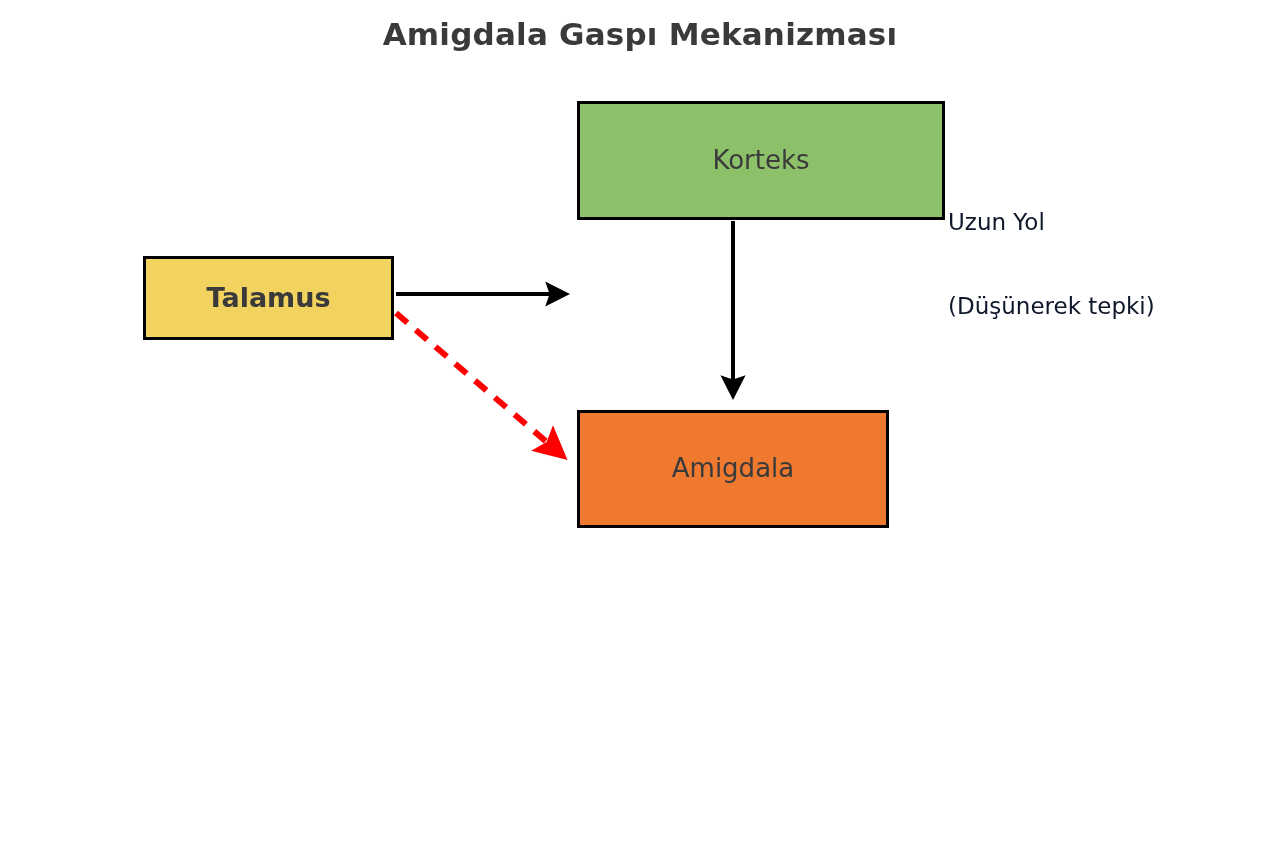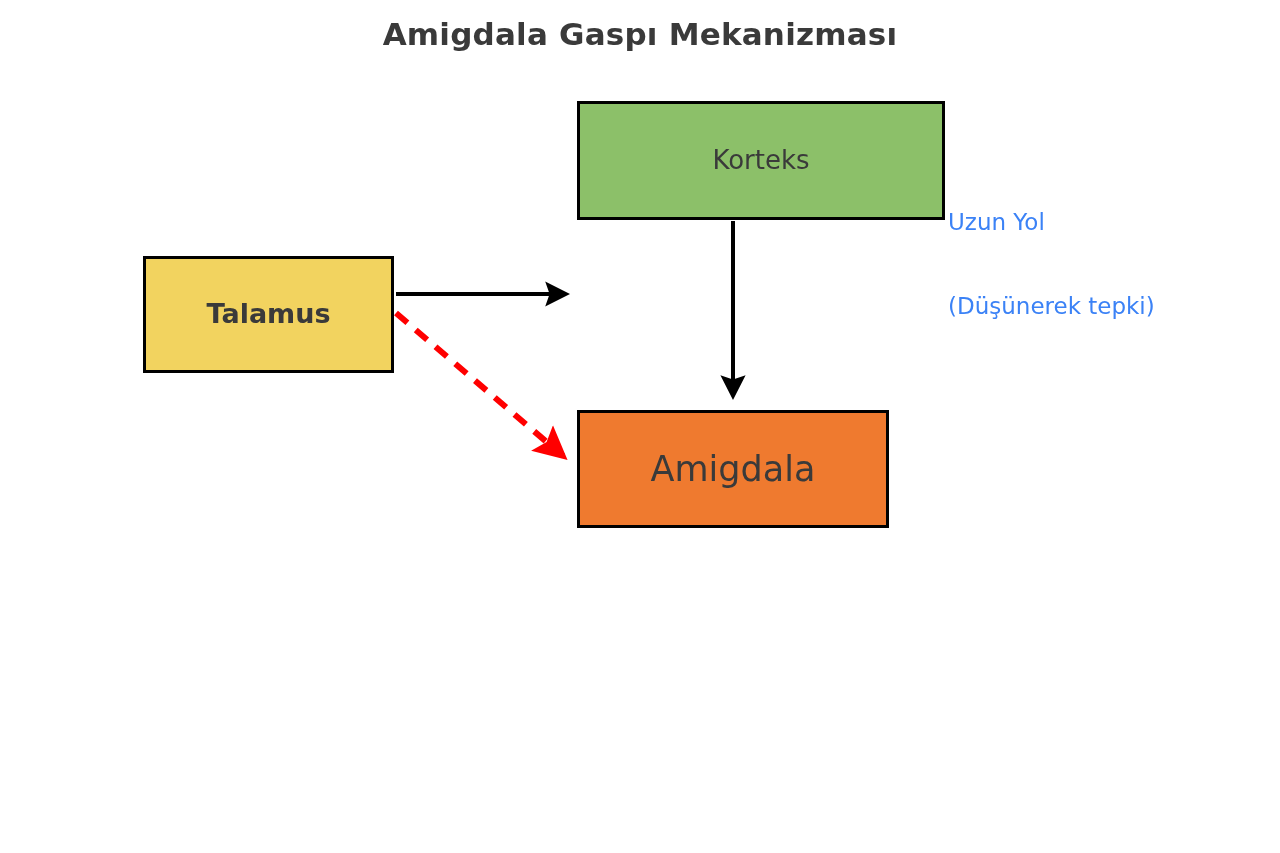--- a/index.html
+++ b/index.html
@@ -46,54 +46,54 @@
     text-align: center;
   }
   .node .line1, .node .line2 {
     display: block;
     white-space: pre;
   }
   #node-talamus {
     left: 143px;
     top: 256px;
     width: 251px;
-    height: 117px;
+    height: 84px;
     background: #f2d35f;
     font-size: 27px;
     font-weight: bold;
   }
   #node-korteks {
     left: 577px;
     top: 101px;
     width: 368px;
     height: 119px;
     background: #8cc069;
     font-size: 26px;
     font-weight: normal;
   }
   #node-amigdala {
     left: 577px;
     top: 410px;
     width: 312px;
     height: 118px;
     background: #ef7a2f;
-    font-size: 35px;
+    font-size: 26px;
     font-weight: normal;
   }
   .annotation {
     position: absolute;
     font-size: 23px;
     line-height: 1.22;
     white-space: pre;
   }
   .annotation .line1, .annotation .line2 { display: block; }
   #annotation-long {
     left: 948px;
     top: 152px;
-    color: #3b82f6;
+    color: #0f172a;
   }
   #annotation-short {
     left: 948px;
     top: 399px;
     color: #ff0000;
   }
   svg#arrows {
     position: absolute;
     left: 0;
     top: 0;

